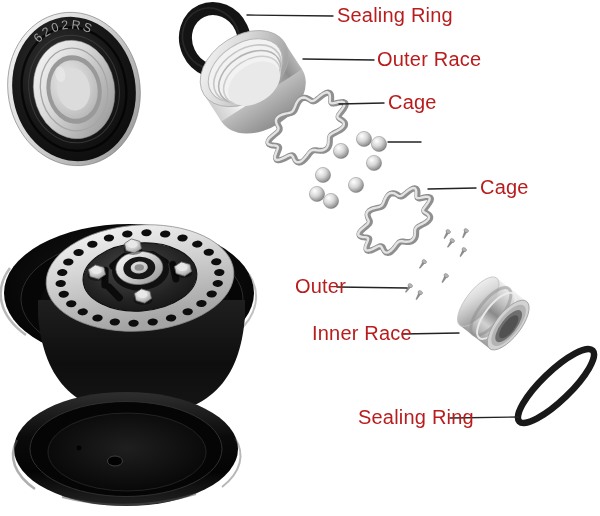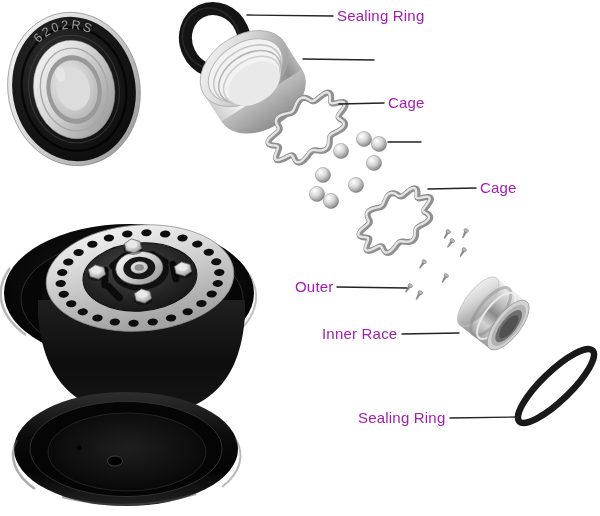--- a/index.html
+++ b/index.html
@@ -2,21 +2,21 @@
 <html><head>
 <meta charset="utf-8">
 <style>
   html,body{margin:0;padding:0;background:#ffffff;}
   .stage{
     position:relative;width:600px;height:516px;overflow:hidden;background:#ffffff;
     font-family:"Liberation Sans", sans-serif;
   }
   .stage svg{position:absolute;left:0;top:0;}
   .callout-label{
-    position:absolute;font-size:15px;line-height:21px;color:#a21caf;
+    position:absolute;font-size:20px;line-height:21px;color:#b91c1c;
     white-space:nowrap;letter-spacing:.2px;
   }
 </style>
 </head>
 <body>
 
 <div class="stage">
 
   <svg width="600" height="516" viewBox="0 0 600 516" xmlns="http://www.w3.org/2000/svg">
     <defs>
@@ -295,18 +295,19 @@
       <line x1="339" y1="104" x2="384" y2="103"></line>
       <line x1="388" y1="142" x2="421" y2="142"></line>
       <line x1="428" y1="189" x2="476" y2="188"></line>
       <line x1="337" y1="287" x2="407" y2="288"></line>
       <line x1="402" y1="334" x2="459" y2="333"></line>
       <line x1="450" y1="418" x2="519" y2="417"></line>
     </g>
   </svg>
 
   <div class="callout-label" style="left:337px;top:5px">Sealing Ring</div>
+  <div class="callout-label" style="left:377px;top:49px">Outer Race</div>
   <div class="callout-label" style="left:388px;top:92px">Cage</div>
   <div class="callout-label" style="left:480px;top:177px">Cage</div>
   <div class="callout-label" style="left:295px;top:276px">Outer</div>
-  <div class="callout-label" style="left:322px;top:323px">Inner Race</div>
+  <div class="callout-label" style="left:312px;top:323px">Inner Race</div>
   <div class="callout-label" style="left:358px;top:407px">Sealing Ring</div>
 </div>
 
 </body></html>

